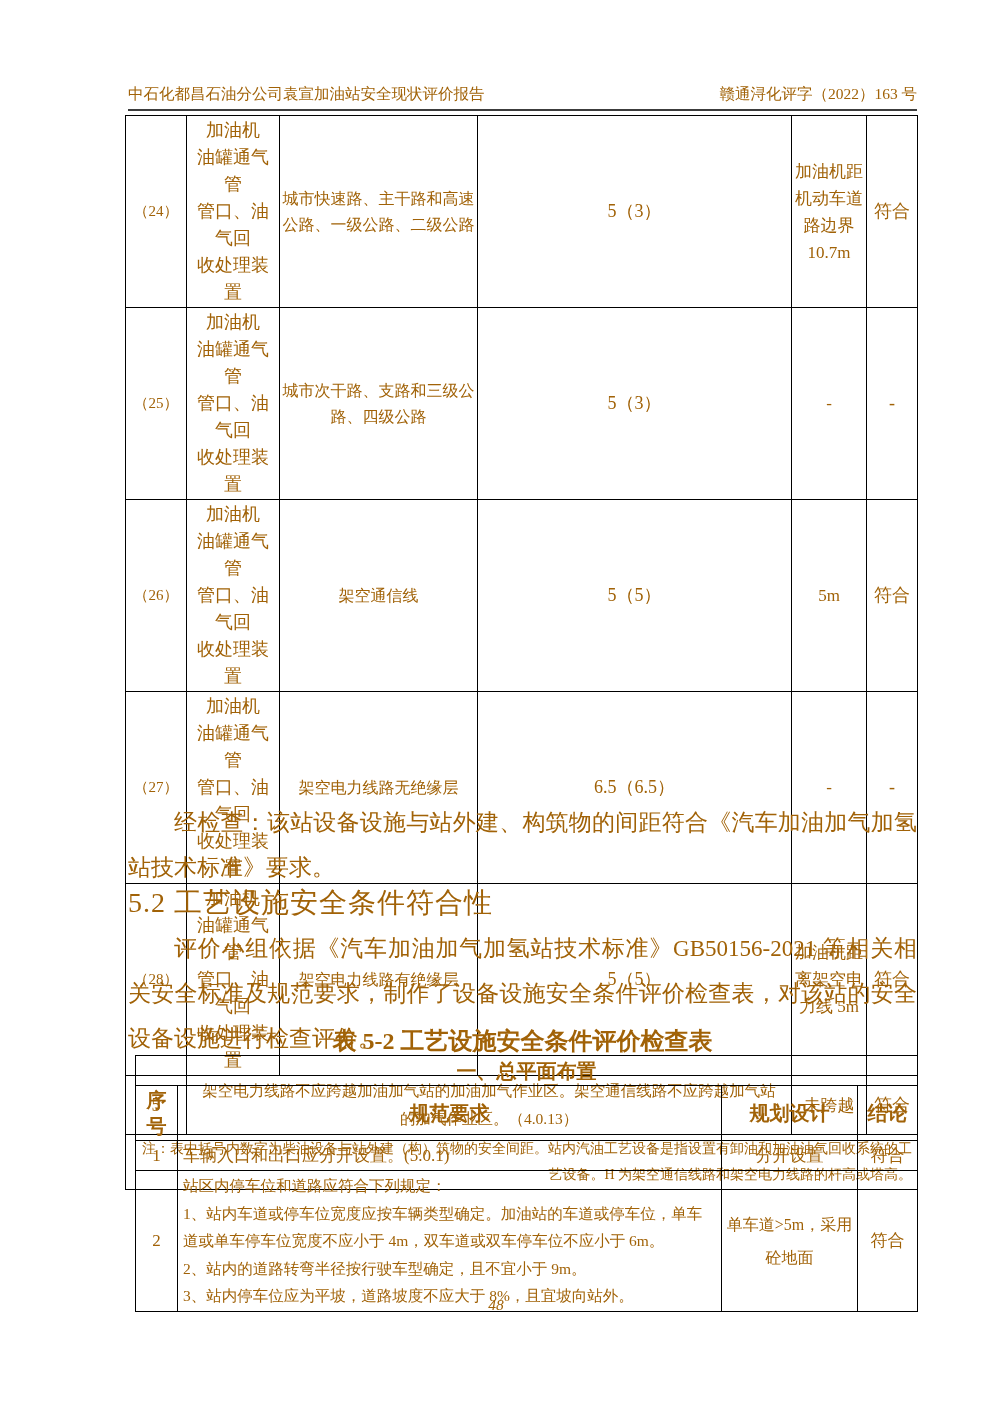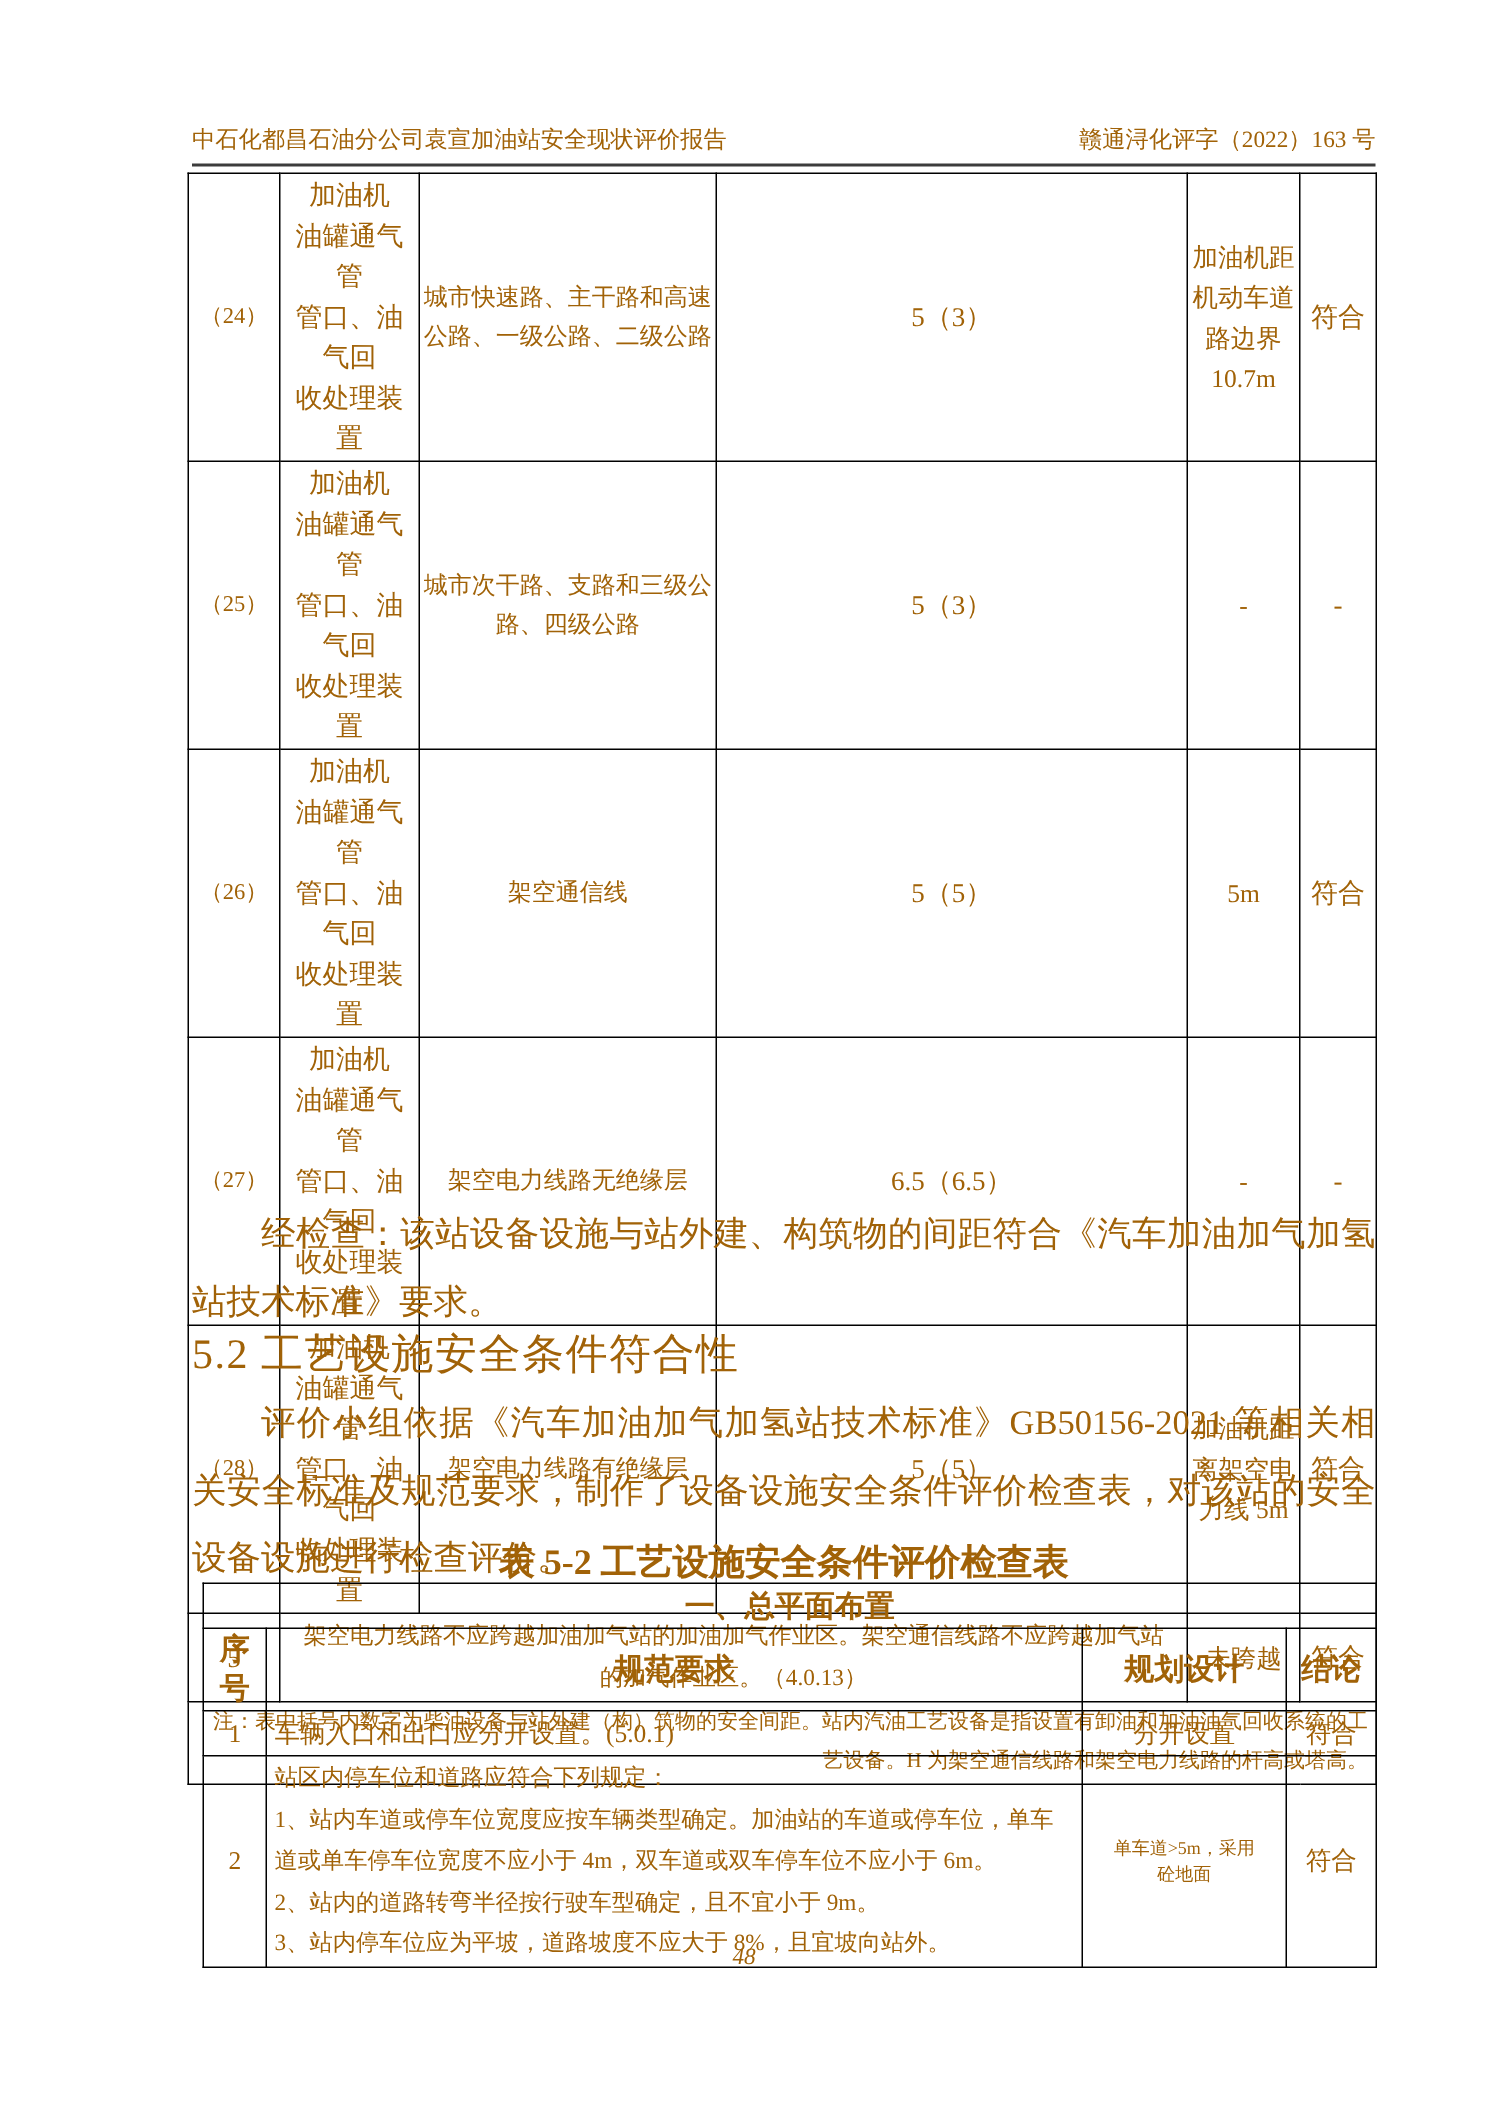--- a/index.html
+++ b/index.html
@@ -60,21 +60,21 @@
     font-size:17px;line-height:26px;
   }
   .t2 td,.t2 th{
     border:1px solid #000;vertical-align:middle;
     padding:1px 3px;overflow:hidden;
   }
   .t2 .sec,.t2 th{text-align:center;font-weight:bold;font-size:20px;}
   .t2 td{text-align:center;}
   .t2 .req{text-align:left;white-space:pre-line;font-size:15.5px;line-height:27.5px;padding:1px 5px;}
   .t2 .req1{text-align:left;font-size:17px;padding:1px 5px;}
-  .t2 .des{white-space:pre-line;font-size:12px;line-height:17px;padding:1px 1px;}
+  .t2 .des{white-space:pre-line;font-size:16px;line-height:33px;padding:1px 1px;}
   
   .pageno{
     position:absolute;left:0;top:1296px;width:992px;
     text-align:center;font-size:15.5px;font-style:italic;
   }
 </style>
 </head>
 <body>
 
 <div class="page">

